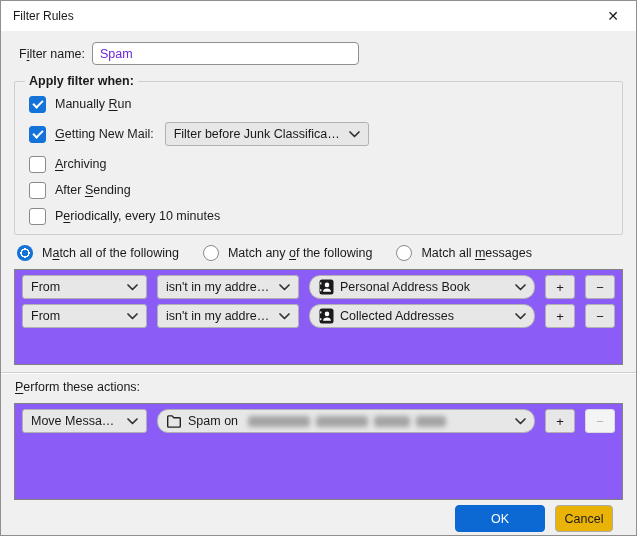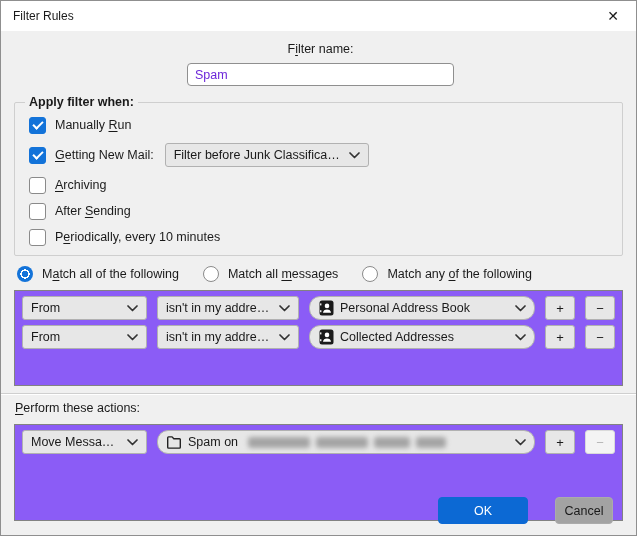--- a/index.html
+++ b/index.html
@@ -7,21 +7,21 @@
        font-family:"Liberation Sans","DejaVu Sans",sans-serif;
        font-size:12.5px;color:#1a1a1a;-webkit-font-smoothing:antialiased;}
   .window{box-sizing:border-box;width:637px;height:536px;border:1px solid #8f8f8f;
           background:#f0f0f0;position:relative;display:flex;flex-direction:column;}
   
   .titlebar{height:30px;background:#ffffff;display:flex;align-items:center;flex:0 0 auto;}
   .titlebar .title{padding-left:12px;font-size:12px;flex:1;}
   .close-btn{width:46px;height:30px;display:flex;align-items:center;justify-content:center;
              font-size:14px;color:#1a1a1a;cursor:default;}
   
-  .fname-row{display:flex;align-items:center;margin:11px 14px 9px 18px;gap:7px;flex-direction:column;}
+  .fname-row{display:flex;align-items:center;margin:11px 14px 9px 18px;gap:7px;}
   .text-input{box-sizing:border-box;width:267px;height:23px;background:#fff;
               border:1px solid #8f8f8f;border-radius:4px;padding:0 7px;font:inherit;color:#6d28d9;}
   
   fieldset.applywhen{margin:0 13px;border:1px solid #cfcfcf;border-radius:2px;
                      padding:2px 8px 9px 8px;}
   fieldset.applywhen legend{font-weight:bold;padding:0 4px;margin-left:2px;}
   .cbrow{display:flex;align-items:center;gap:9px;margin:8px 0 0 6px;height:18px;text-align:center;}
   .cbrow.tall{height:26px;}
   .checkbox{box-sizing:border-box;width:17px;height:17px;border:1px solid #8a8a8a;border-radius:3px;
             background:#fff;flex:0 0 auto;display:flex;align-items:center;justify-content:center;}
@@ -59,25 +59,25 @@
   .perform-label{margin:6px 0 5px 14px;}
   
   .redacted{display:inline-flex;align-items:center;gap:6px;filter:blur(2.6px);opacity:.55;
             margin-left:4px;}
   .redacted i{display:block;height:11px;border-radius:3px;background:#6e6e6e;}
   .redacted i:nth-child(1){width:62px;}
   .redacted i:nth-child(2){width:52px;}
   .redacted i:nth-child(3){width:36px;}
   .redacted i:nth-child(4){width:30px;}
   
-  .footer{position:absolute;right:23px;bottom:11px;display:flex;gap:27px;}
+  .footer{position:absolute;right:23px;bottom:3px;display:flex;gap:10px;}
   .btn{box-sizing:border-box;height:27px;border-radius:4px;display:flex;align-items:center;
        justify-content:center;font:inherit;}
   .btn-primary{width:90px;background:#0c69d4;border:1px solid #0c69d4;color:#fff;}
-  .btn-secondary{width:58px;background:#a3a3a3;border:1px solid #ababab;color:#1a1a1a;}
+  .btn-secondary{width:58px;background:#eab308;border:1px solid #ababab;color:#1a1a1a;}
   u{text-underline-offset:2px;}
 </style>
 </head>
 <body>
 
 <div class="window">
 
   <div class="titlebar">
     <div class="title">Filter Rules</div>
     <div class="close-btn">✕</div>
@@ -123,25 +123,25 @@
     </div>
   </fieldset>
 
   <div class="radio-row">
     <div class="radio-item">
       <span class="radio selected"></span>
       <span>M<u>a</u>tch all of the following</span>
     </div>
     <div class="radio-item">
       <span class="radio"></span>
-      <span>Match all <u>m</u>essages</span>
+      <span>Match any <u>o</u>f the following</span>
     </div>
     <div class="radio-item">
       <span class="radio"></span>
-      <span>Match any <u>o</u>f the following</span>
+      <span>Match all <u>m</u>essages</span>
     </div>
   </div>
 
   <div class="rulebox criteria">
 
     <div class="rule-row">
       <div class="dd dd-field">
         <span class="dd-label">From</span>
         <svg width="11" height="7" viewBox="0 0 11 7">
             <path d="M1 1l4.5 4.5L10 1" fill="none" stroke="#333" stroke-width="1.7" stroke-linecap="round" stroke-linejoin="round"></path>

